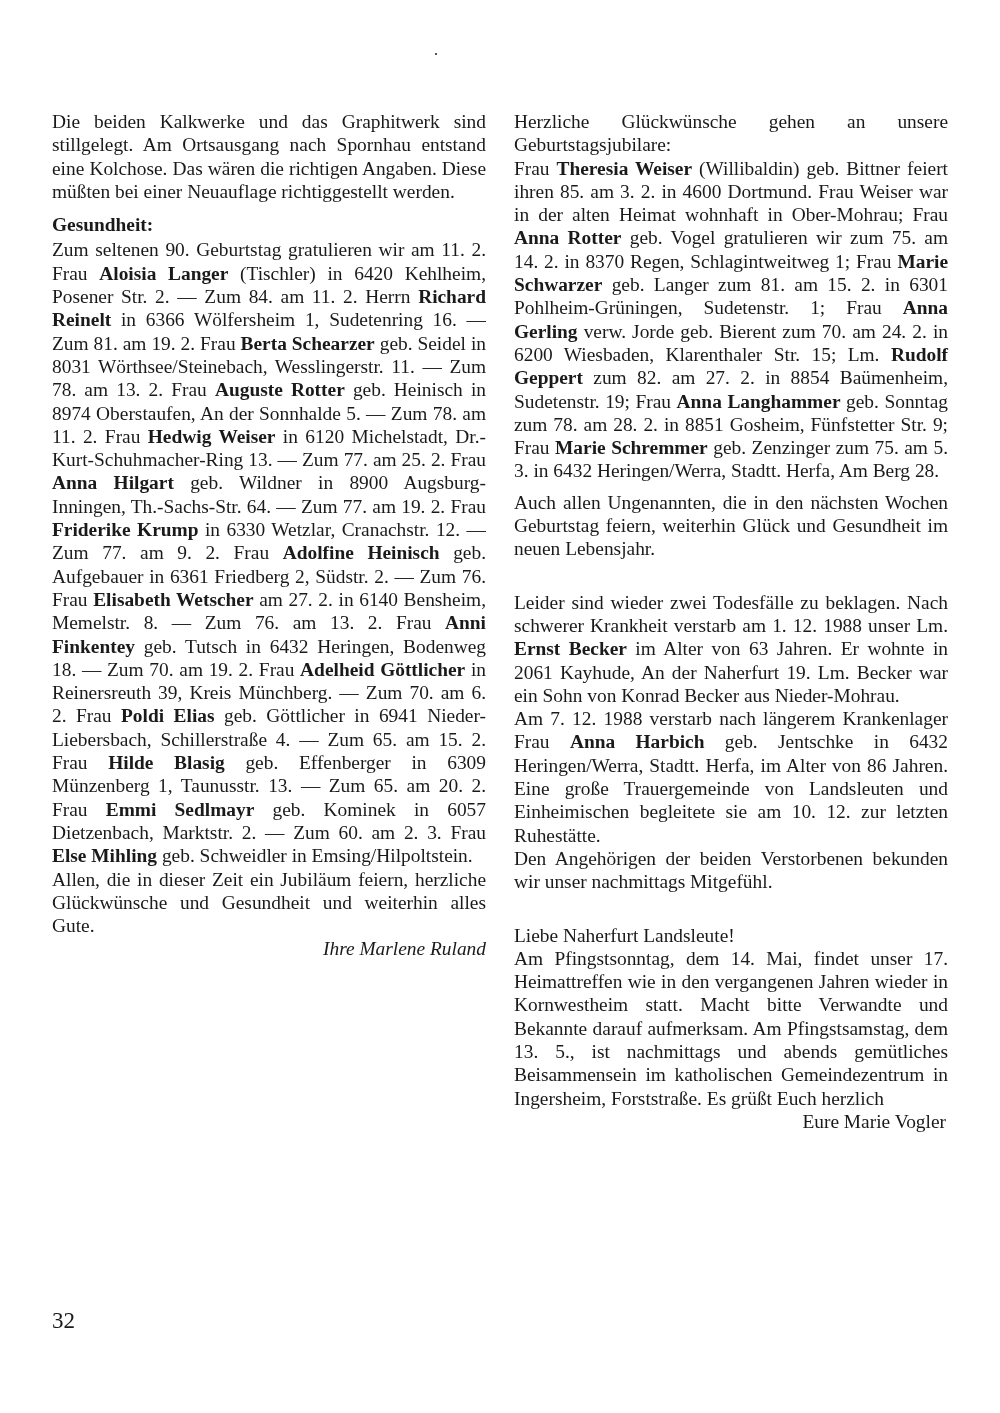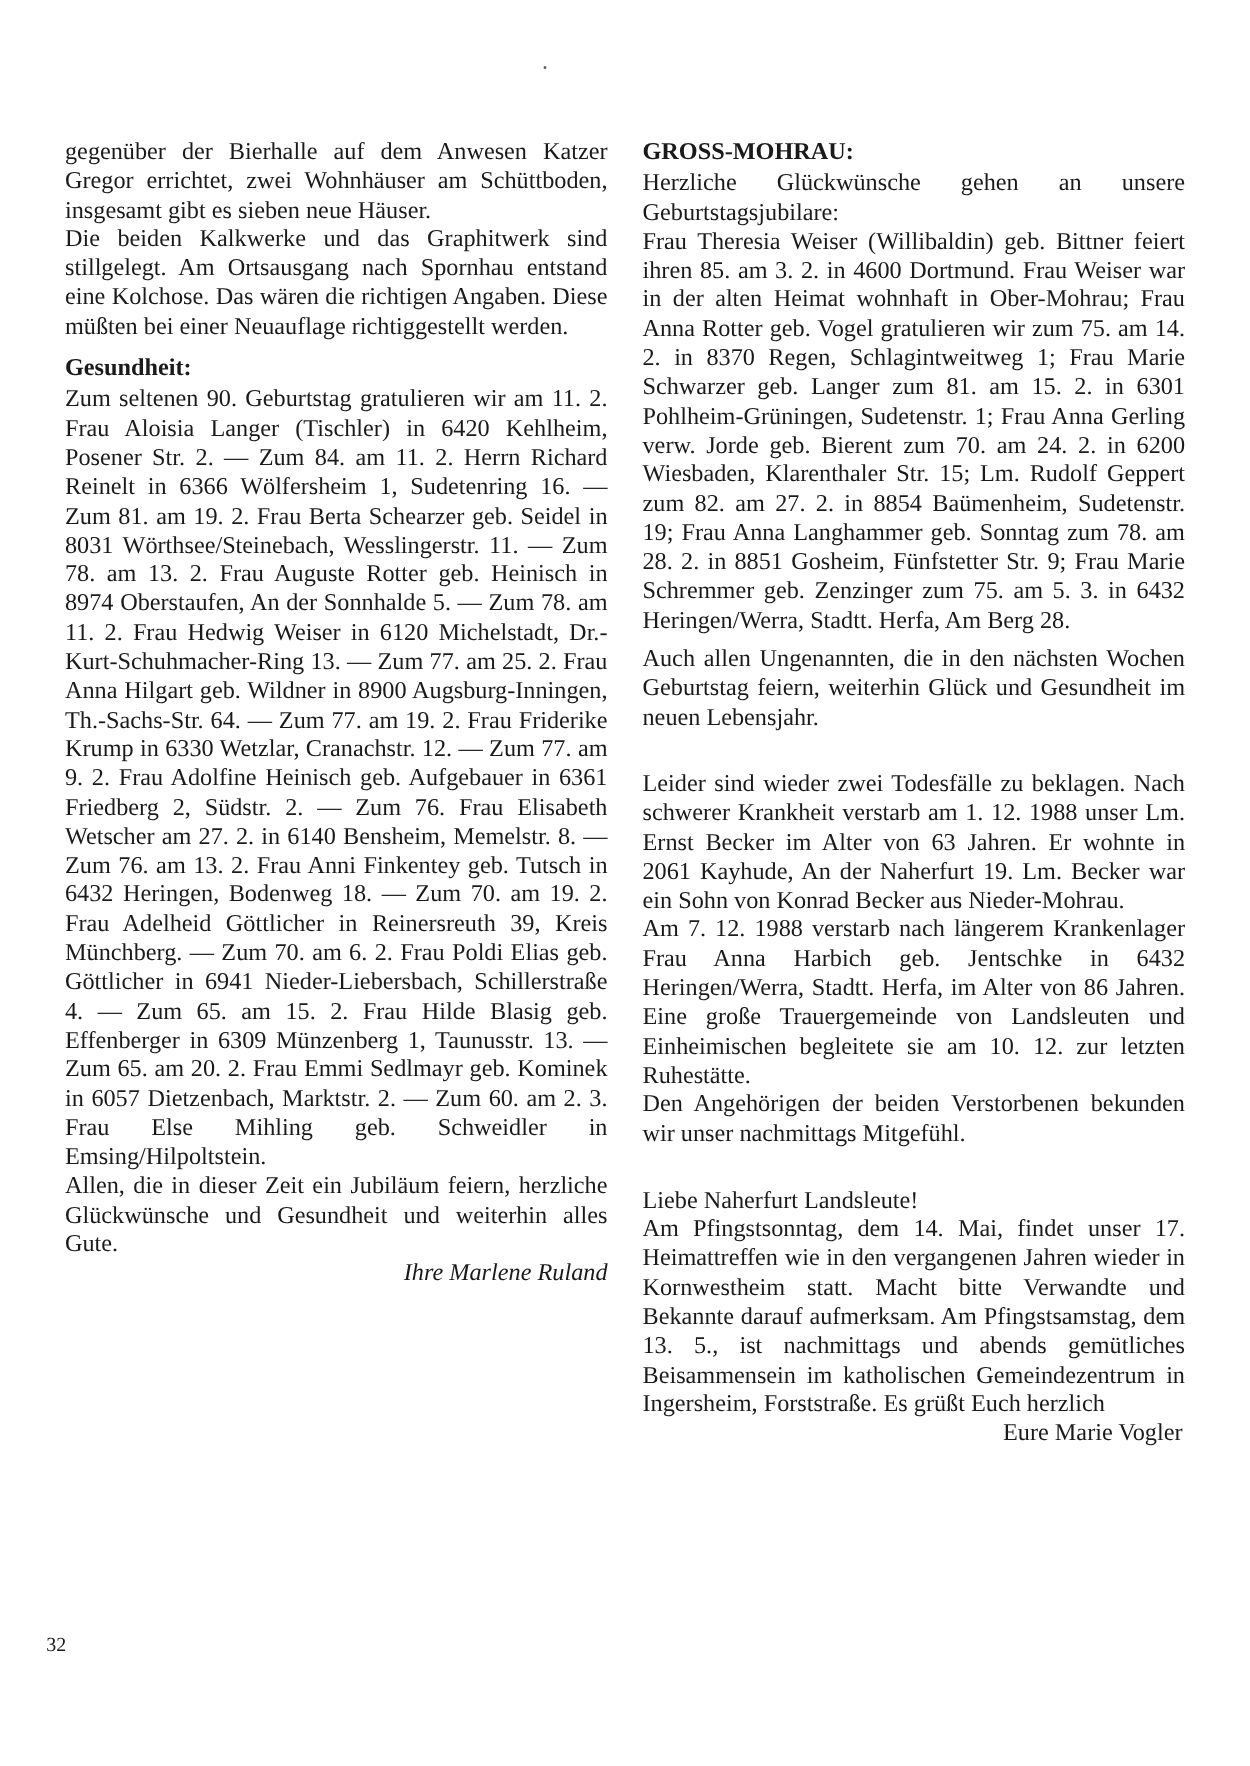--- a/index.html
+++ b/index.html
@@ -6,46 +6,44 @@
   body { width: 1000px; height: 1413px; position: relative; overflow: hidden;
          font-family: "Liberation Serif", "DejaVu Serif", serif; color: #1a1a1a; }
   .col { position: absolute; top: 110px; width: 434px; font-size: 19.4px; line-height: 23.3px; }
   .col-left { left: 52px; }
   .col-right { left: 514px; }
   .para { margin: 0; text-align: justify; }
   .gap-s { margin-top: 8px; }
   .gap-l { margin-top: 30px; }
   .heading { font-weight: bold; margin: 0 0 2px 0; }
   .heading.first-l { margin-top: 10px; }
-  b { font-weight: normal; }
+  b { font-weight: bold; }
   .sign-row { display: flex; justify-content: space-between; align-items: flex-end; }
   .sign { font-style: italic; }
   .sign-right { text-align: right; margin-right: 2px; }
-  .page-number { position: absolute; left: 37px; top: 1308px; font-size: 16px; }
+  .page-number { position: absolute; left: 52px; top: 1308px; font-size: 23px; }
   .speck { position: absolute; width: 2px; height: 2px; background: #555; }
 </style>
 </head>
 <body>
 
 <div class="col col-left">
-  <p class="para">gegenüber der Bierhalle auf dem Anwesen Katzer Gregor errichtet, zwei Wohnhäuser am Schüttboden, insgesamt gibt es sieben neue Häuser.</p>
   <p class="para">Die beiden Kalkwerke und das Graphitwerk sind stillgelegt. Am Ortsausgang nach Spornhau entstand eine Kolchose. Das wären die richtigen Angaben. Diese müßten bei einer Neuauflage richtiggestellt werden.</p>
 
   <p class="heading first-l">Gesundheit:</p>
   <p class="para">Zum seltenen 90. Geburtstag gratulieren wir am 11. 2. Frau <b>Aloisia Langer</b> (Tischler) in 6420 Kehlheim, Posener Str. 2. — Zum 84. am 11. 2. Herrn <b>Richard Reinelt</b> in 6366 Wölfersheim 1, Sudetenring 16. — Zum 81. am 19. 2. Frau <b>Berta Schearzer</b> geb. Seidel in 8031 Wörthsee/Steinebach, Wesslingerstr. 11. — Zum 78. am 13. 2. Frau <b>Auguste Rotter</b> geb. Heinisch in 8974 Oberstaufen, An der Sonnhalde 5. — Zum 78. am 11. 2. Frau <b>Hedwig Weiser</b> in 6120 Michelstadt, Dr.-Kurt-Schuhmacher-Ring 13. — Zum 77. am 25. 2. Frau <b>Anna Hilgart</b> geb. Wildner in 8900 Augsburg-Inningen, Th.-Sachs-Str. 64. — Zum 77. am 19. 2. Frau <b>Friderike Krump</b> in 6330 Wetzlar, Cranachstr. 12. — Zum 77. am 9. 2. Frau <b>Adolfine Heinisch</b> geb. Aufgebauer in 6361 Friedberg 2, Südstr. 2. — Zum 76. Frau <b>Elisabeth Wetscher</b> am 27. 2. in 6140 Bensheim, Memelstr. 8. — Zum 76. am 13. 2. Frau <b>Anni Finkentey</b> geb. Tutsch in 6432 Heringen, Bodenweg 18. — Zum 70. am 19. 2. Frau <b>Adelheid Göttlicher</b> in Reinersreuth 39, Kreis Münchberg. — Zum 70. am 6. 2. Frau <b>Poldi Elias</b> geb. Göttlicher in 6941 Nieder-Liebersbach, Schillerstraße 4. — Zum 65. am 15. 2. Frau <b>Hilde Blasig</b> geb. Effenberger in 6309 Münzenberg 1, Taunusstr. 13. — Zum 65. am 20. 2. Frau <b>Emmi Sedlmayr</b> geb. Kominek in 6057 Dietzenbach, Marktstr. 2. — Zum 60. am 2. 3. Frau <b>Else Mihling</b> geb. Schweidler in Emsing/Hilpoltstein.</p>
   <p class="para">Allen, die in dieser Zeit ein Jubiläum feiern, herzliche Glückwünsche und Gesundheit und weiterhin alles Gute.</p>
 
   <div class="sign-row">
     <span></span>
     <span class="sign">Ihre Marlene Ruland</span>
   </div>
 </div>
 
 <div class="col col-right">
-  <p class="heading">GROSS-MOHRAU:</p>
   <p class="para">Herzliche Glückwünsche gehen an unsere Geburtstagsjubilare:</p>
   <p class="para">Frau <b>Theresia Weiser</b> (Willibaldin) geb. Bittner feiert ihren 85. am 3. 2. in 4600 Dortmund. Frau Weiser war in der alten Heimat wohnhaft in Ober-Mohrau; Frau <b>Anna Rotter</b> geb. Vogel gratulieren wir zum 75. am 14. 2. in 8370 Regen, Schlagintweitweg 1; Frau <b>Marie Schwarzer</b> geb. Langer zum 81. am 15. 2. in 6301 Pohlheim-Grüningen, Sudetenstr. 1; Frau <b>Anna Gerling</b> verw. Jorde geb. Bierent zum 70. am 24. 2. in 6200 Wiesbaden, Klarenthaler Str. 15; Lm. <b>Rudolf Geppert</b> zum 82. am 27. 2. in 8854 Baümenheim, Sudetenstr. 19; Frau <b>Anna Langhammer</b> geb. Sonntag zum 78. am 28. 2. in 8851 Gosheim, Fünfstetter Str. 9; Frau <b>Marie Schremmer</b> geb. Zenzinger zum 75. am 5. 3. in 6432 Heringen/Werra, Stadtt. Herfa, Am Berg 28.</p>
   <p class="para gap-s">Auch allen Ungenannten, die in den nächsten Wochen Geburtstag feiern, weiterhin Glück und Gesundheit im neuen Lebensjahr.</p>
 
   <p class="para gap-l">Leider sind wieder zwei Todesfälle zu beklagen. Nach schwerer Krankheit verstarb am 1. 12. 1988 unser Lm. <b>Ernst Becker</b> im Alter von 63 Jahren. Er wohnte in 2061 Kayhude, An der Naherfurt 19. Lm. Becker war ein Sohn von Konrad Becker aus Nieder-Mohrau.</p>
   <p class="para">Am 7. 12. 1988 verstarb nach längerem Krankenlager Frau <b>Anna Harbich</b> geb. Jentschke in 6432 Heringen/Werra, Stadtt. Herfa, im Alter von 86 Jahren. Eine große Trauergemeinde von Landsleuten und Einheimischen begleitete sie am 10. 12. zur letzten Ruhestätte.</p>
   <p class="para">Den Angehörigen der beiden Verstorbenen bekunden wir unser nachmittags Mitgefühl.</p>
 
   <p class="para gap-l">Liebe Naherfurt Landsleute!</p>
   <p class="para">Am Pfingstsonntag, dem 14. Mai, findet unser 17. Heimattreffen wie in den vergangenen Jahren wieder in Kornwestheim statt. Macht bitte Verwandte und Bekannte darauf aufmerksam. Am Pfingstsamstag, dem 13. 5., ist nachmittags und abends gemütliches Beisammensein im katholischen Gemeindezentrum in Ingersheim, Forststraße. Es grüßt Euch herzlich</p>

